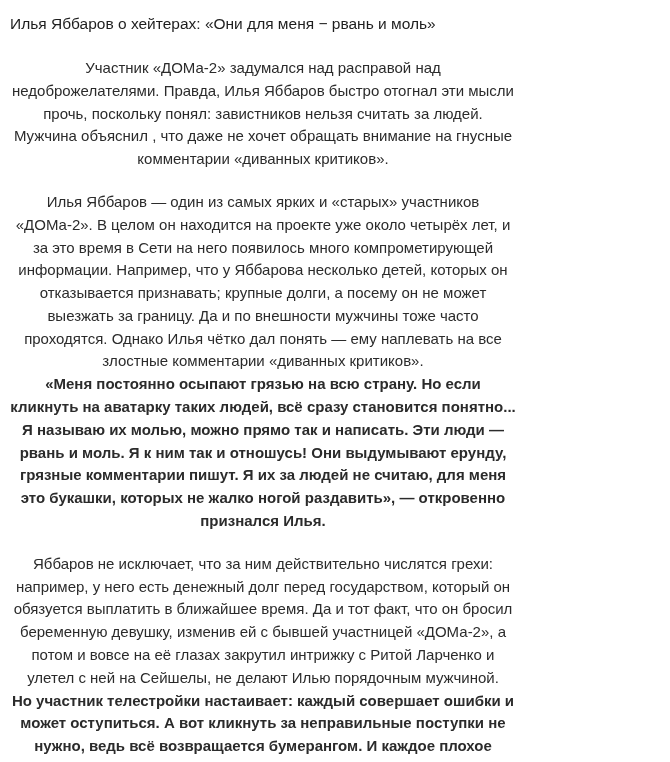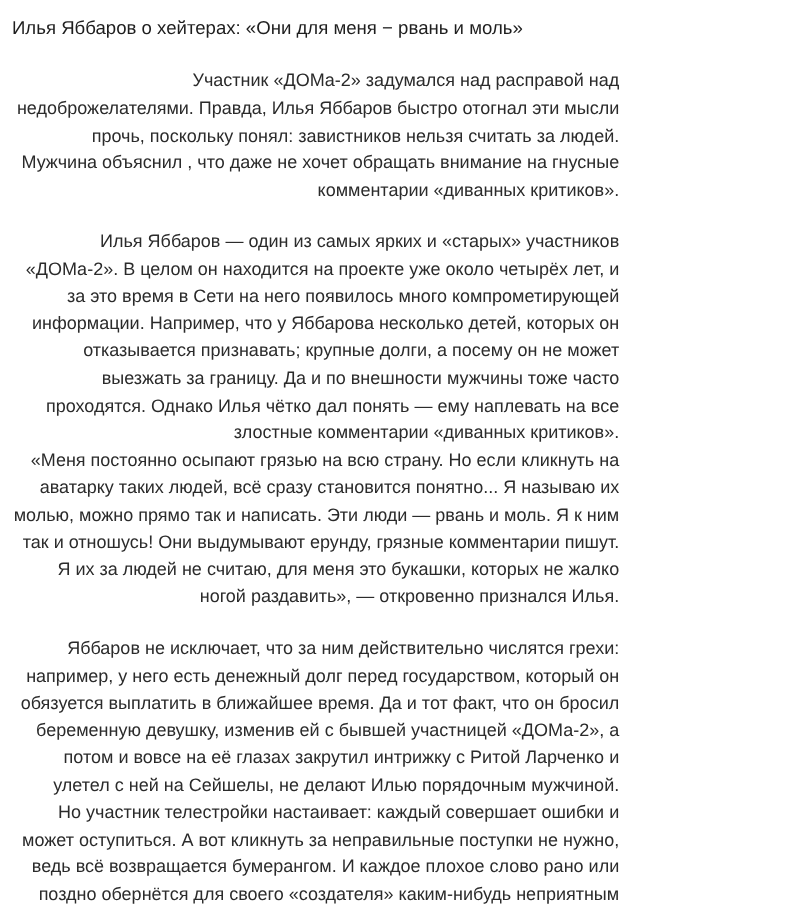--- a/index.html
+++ b/index.html
@@ -23,27 +23,28 @@
     line-height: 1.35;
     color: #1e1e1e;
     margin: 0 0 22px 0;
     font-weight: normal;
   }
   .para {
     font-size: 15px;
     line-height: 1.52;
     color: #2b2b2b;
     margin: 0 0 20px 0;
-    text-align: right;
+    text-align: center;
   }
   .para.tight {
     margin-bottom: 0;
   }
   .para.joined {
     margin-top: 0;
+    font-weight: bold;
   }
 </style>
 </head>
 <body>
 
 <div class="article">
   <h1 class="headline">Илья Яббаров о хейтерах: «Они для меня − рвань и моль»</h1>
   <p class="para">Участник «ДОМа-2» задумался над расправой над недоброжелателями. Правда, Илья Яббаров быстро отогнал эти мысли прочь, поскольку понял: завистников нельзя считать за людей. Мужчина объяснил , что даже не хочет обращать внимание на гнусные комментарии «диванных критиков».</p>
   <p class="para tight">Илья Яббаров — один из самых ярких и «старых» участников «ДОМа-2». В целом он находится на проекте уже около четырёх лет, и за это время в Сети на него появилось много компрометирующей информации. Например, что у Яббарова несколько детей, которых он отказывается признавать; крупные долги, а посему он не может выезжать за границу. Да и по внешности мужчины тоже часто проходятся. Однако Илья чётко дал понять — ему наплевать на все злостные комментарии «диванных критиков».</p>
   <p class="para joined">«Меня постоянно осыпают грязью на всю страну. Но если кликнуть на аватарку таких людей, всё сразу становится понятно... Я называю их молью, можно прямо так и написать. Эти люди — рвань и моль. Я к ним так и отношусь! Они выдумывают ерунду, грязные комментарии пишут. Я их за людей не считаю, для меня это букашки, которых не жалко ногой раздавить», — откровенно признался Илья.</p>

